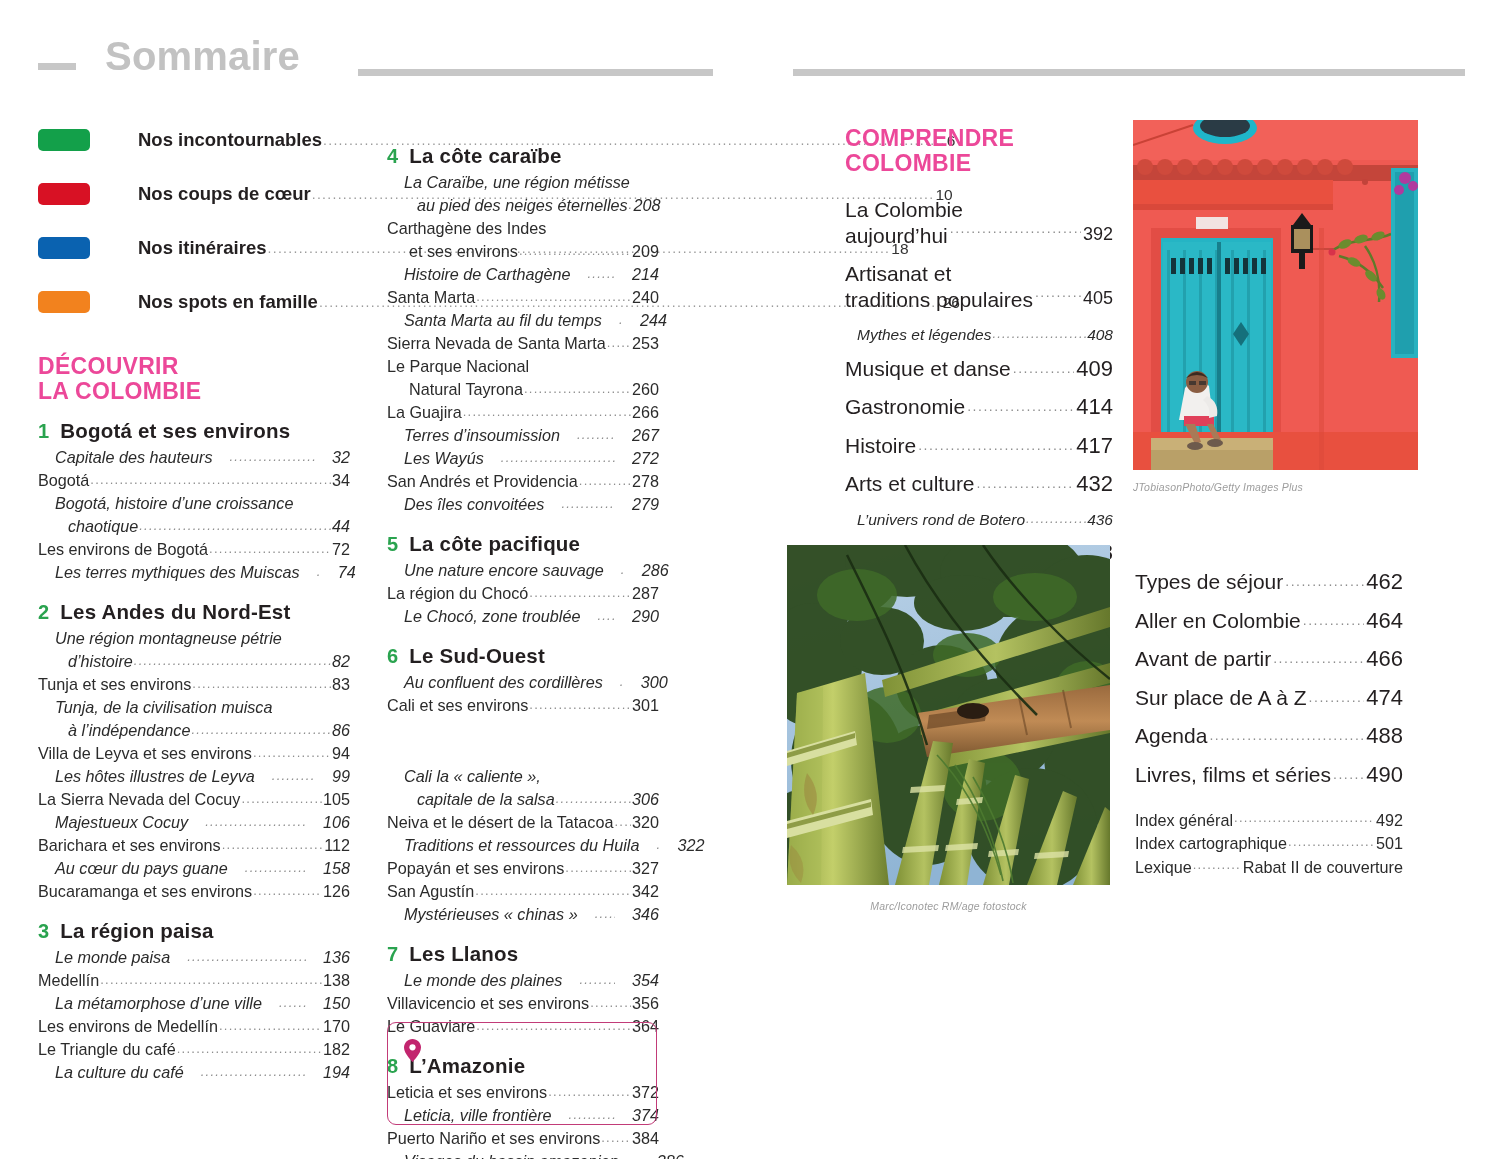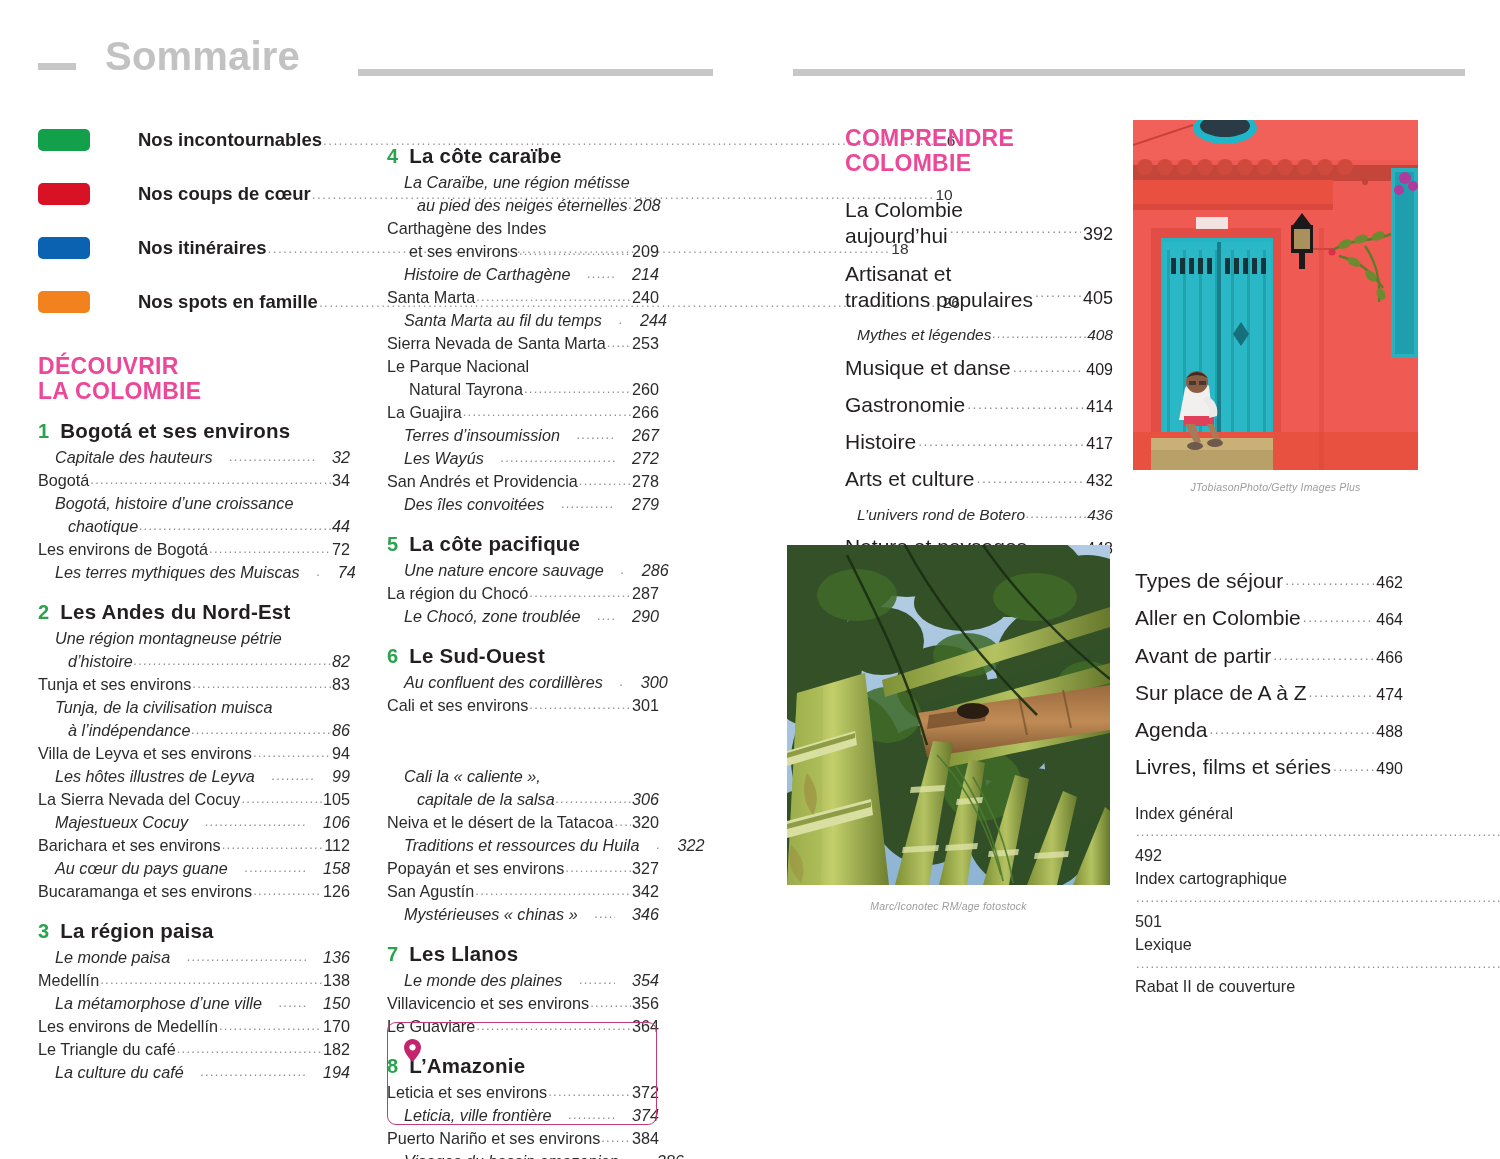--- a/index.html
+++ b/index.html
@@ -60,41 +60,41 @@
   .wrapline { font-size:16.2px; line-height:1.42; color:#2b2b2b; }
   .wrapline.it { font-style:italic; }
 
   
   .big-entry { display:flex; align-items:baseline; white-space:nowrap;
                font-size:21px; line-height:1.25; color:#231f20; margin-bottom:11px; }
   .big-entry .txt { flex:none; }
   .big-entry .dots { flex:1 1 auto; overflow:hidden; white-space:nowrap;
     letter-spacing:1.5px; color:#8d8d8d; font-size:14px;
     transform:translateY(-3px); margin:0 2px; min-width:5px; }
-  .big-entry .pg { flex:none; font-size:16px; }
+  .big-entry .pg { flex:none; font-size:22px; }
   .big-entry.two { white-space:normal; display:block; }
   .big-entry.two .l1 { display:block; }
   .big-entry.two .l2 { display:flex; align-items:flex-start; white-space:nowrap; }
   .big-entry.two .l2 .txt { flex:none; }
   .big-entry.two .l2 .dots { flex:1 1 auto; overflow:hidden; white-space:nowrap;
     letter-spacing:1.5px; color:#8d8d8d; font-size:14px; transform:translateY(-3px);
     margin:0 2px; min-width:5px; }
   .big-entry.two .l2 .pg { flex:none; font-size:18px; }
 
   .mid-entry { display:flex; align-items:baseline; white-space:nowrap;
                font-size:15.5px; line-height:1.38; color:#2b2b2b; font-style:italic;
                padding-left:12px; margin-bottom:9px; }
   .mid-entry .txt { flex:none; }
   .mid-entry .dots { flex:1 1 auto; overflow:hidden; white-space:nowrap;
     letter-spacing:1.2px; color:#8d8d8d; font-size:13px; transform:translateY(-2px);
     margin:0 1px; min-width:4px; }
   .mid-entry .pg { flex:none; }
 
-  .idx-entry { display:flex; align-items:flex-start; white-space:nowrap;
-               font-size:16.2px; line-height:1.45; color:#2b2b2b;flex-direction:column; }
+  .idx-entry { display:flex; align-items:center; white-space:nowrap;
+               font-size:16.2px; line-height:1.45; color:#2b2b2b; }
   .idx-entry .txt { flex:none; }
   .idx-entry .dots { flex:1 1 auto; overflow:hidden; white-space:nowrap;
     letter-spacing:1.2px; color:#8d8d8d; font-size:13px; transform:translateY(-2px);
     margin:0 1px; min-width:4px; }
   .idx-entry .pg { flex:none; }
 
   
   .callout {
     position:absolute; left:387px; top:1022px; width:270px; height:103px;
     border:1.6px solid #c23b78; border-radius:9px;
@@ -685,21 +685,21 @@
       <rect x="66" y="261" width="7" height="4" fill="#2a2a2a" opacity="0.7"></rect>
       <rect x="51" y="296" width="30" height="10" fill="#e0405a"></rect>
       <path d="M52 304 l10 20 6 -2 -6 -18z" fill="#a97a57"></path>
       <path d="M74 304 l8 18 6 -2 -8 -16z" fill="#a97a57"></path>
       <ellipse cx="62" cy="326" rx="8" ry="4" fill="#6d5a4c"></ellipse>
       <ellipse cx="82" cy="323" rx="8" ry="4" fill="#6d5a4c"></ellipse>
       <path d="M74 276 q12 6 10 20 l-8 2 q2 -12 -6 -18z" fill="#eceae8"></path>
     </g>
   </svg>
 </div>
-<div class="caption" id="cap-cartagena" style="left:1133px; top:481px; width:285px; text-align:center;">JTobiasonPhoto/Getty Images Plus</div>
+<div class="caption" id="cap-cartagena" style="left:1133px; top:481px; width:285px; text-align:left;">JTobiasonPhoto/Getty Images Plus</div>
 
 <div class="photo" id="photo-bamboo">
   <svg width="323" height="340" viewBox="0 0 323 340" preserveAspectRatio="none">
     <defs>
       <linearGradient id="skyg" x1="0" y1="0" x2="0.3" y2="1">
         <stop offset="0%" stop-color="#bcd3e8"></stop>
         <stop offset="100%" stop-color="#8fb4d4"></stop>
       </linearGradient>
       <linearGradient id="caneg" x1="0" y1="0" x2="1" y2="0">
         <stop offset="0%" stop-color="#8a9c3c"></stop>

